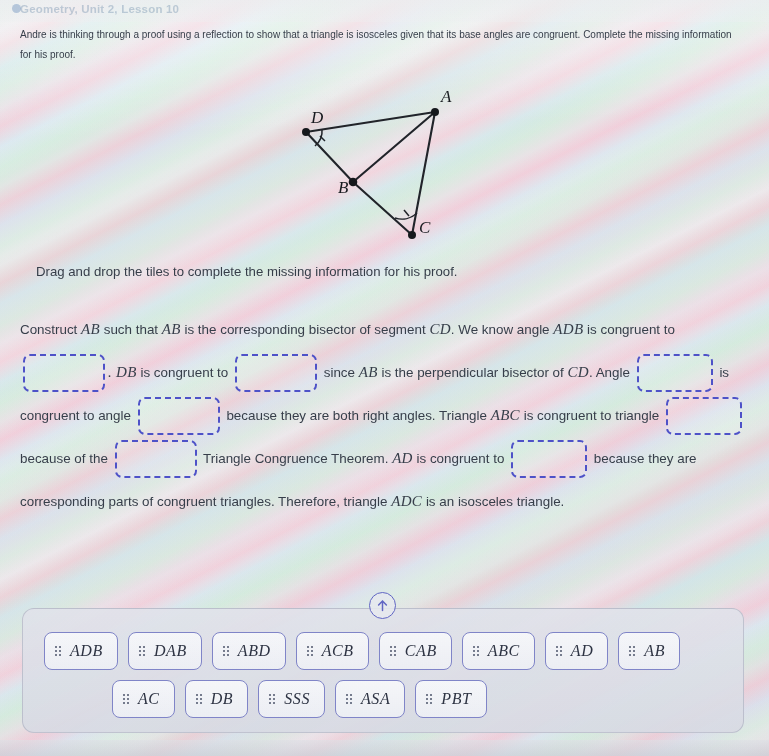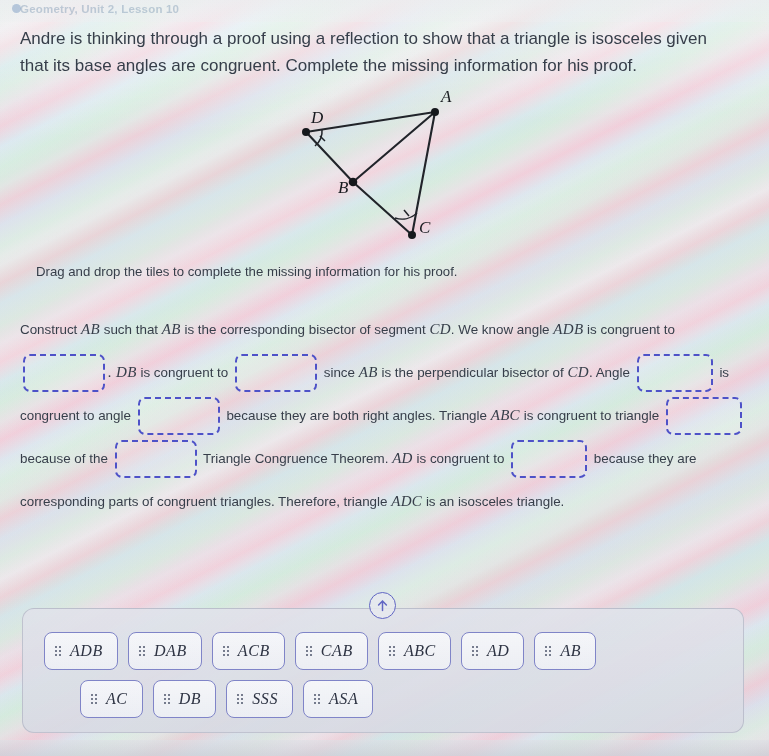--- a/index.html
+++ b/index.html
@@ -77,22 +77,22 @@
     border-radius: 50%;
     background: rgba(60,110,170,0.32);
   }
 
   
   .prompt {
     position: absolute;
     left: 20px;
     top: 25px;
     width: 715px;
-    font-size: 17px;
-    line-height: 27px;
+    font-size: 10px;
+    line-height: 20px;
     color: #333b47;
   }
 
   
   .figure-wrap {
     position: absolute;
     left: 0;
     top: 80px;
     width: 769px;
     height: 180px;
@@ -166,21 +166,21 @@
     box-sizing: border-box;
   }
   .collapse-btn svg { display: block; }
 
   .tile-row {
     position: absolute;
     display: flex;
     gap: 0;
   }
   #row1 { left: 44px; top: 632px; }
-  #row2 { left: 80px; top: 680px; }
+  #row2 { left: 112px; top: 680px; }
 
   .tile {
     height: 38px;
     margin-right: 10px;
     padding: 0 14px 0 10px;
     background: linear-gradient(180deg, rgba(248,249,252,0.93), rgba(238,240,246,0.93));
     border: 1.4px solid #7e83c8;
     border-radius: 8px;
     display: flex;
     align-items: center;
@@ -337,20 +337,31 @@
       </div>
       <div class="tile">
         <span class="handle">
           <i></i>
           <i></i>
           <i></i>
           <i></i>
           <i></i>
           <i></i>
         </span>
+        <span class="tile-label">ABD</span>
+      </div>
+      <div class="tile">
+        <span class="handle">
+          <i></i>
+          <i></i>
+          <i></i>
+          <i></i>
+          <i></i>
+          <i></i>
+        </span>
         <span class="tile-label">ACB</span>
       </div>
       <div class="tile">
         <span class="handle">
           <i></i>
           <i></i>
           <i></i>
           <i></i>
           <i></i>
           <i></i>
@@ -429,18 +440,29 @@
         <span class="handle">
           <i></i>
           <i></i>
           <i></i>
           <i></i>
           <i></i>
           <i></i>
         </span>
         <span class="tile-label">ASA</span>
       </div>
+      <div class="tile">
+        <span class="handle">
+          <i></i>
+          <i></i>
+          <i></i>
+          <i></i>
+          <i></i>
+          <i></i>
+        </span>
+        <span class="tile-label">PBT</span>
+      </div>
     </div>
 
   <div class="tray-gap"></div>
 
   <div id="grain"></div>
 </div>
 
 </body></html>

